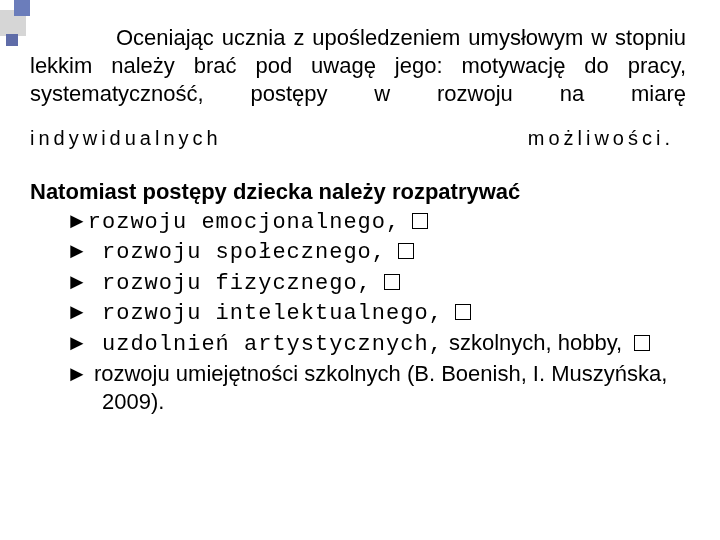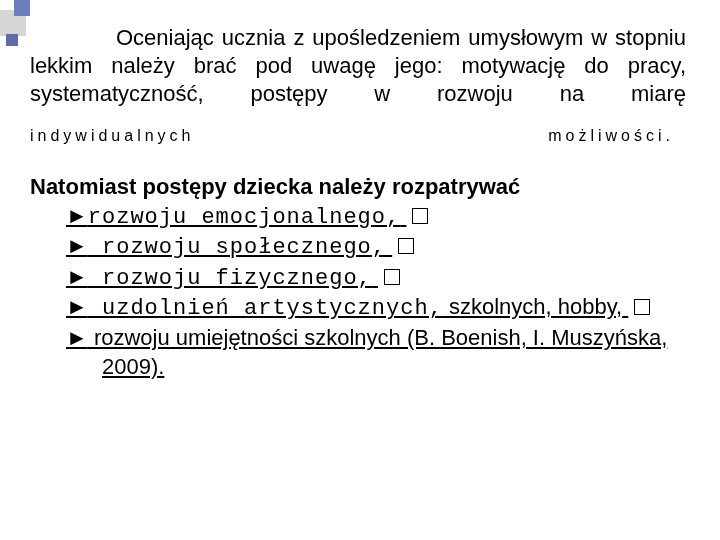--- a/index.html
+++ b/index.html
@@ -52,21 +52,21 @@
   }
   .intro {
     font-size: 22px;
     line-height: 1.28;
     text-align: justify;
     text-align-last: justify;
     text-indent: 86px;
     margin: 0 0 18px 0;
   }
   .spaced {
-    font-size: 16px;
+    font-size: 20px;
     line-height: 1.28;
     text-align: justify;
     text-align-last: justify;
     letter-spacing: 4px;
     word-spacing: 10px;
     margin: 0 12px 26px 0;
   }
   .lead {
     font-size: 22px;
     line-height: 1.30;
@@ -81,21 +81,20 @@
     padding-left: 36px;
   }
   .items {
     font-size: 22px;
     line-height: 1.30;
     margin: 0;
     padding-left: 36px;
   }
   .items .row {
     display: block;
-    text-decoration: underline;
   }
   .items .ind {
     text-indent: -36px;
     padding-left: 36px;
   }
   .mono {
     font-family: "Courier New", Courier, monospace;
     letter-spacing: 1px;
   }
   .tri {
@@ -137,20 +136,23 @@
       </span>
 
       <span class="row">
         <span class="tri">►</span><span class="mono"> rozwoju społecznego,</span> <span class="box"></span>
       </span>
 
       <span class="row">
         <span class="tri">►</span><span class="mono"> rozwoju fizycznego,</span> <span class="box"></span>
       </span>
 
+      <span class="row">
+        <span class="tri">►</span><span class="mono"> rozwoju intelektualnego,</span> <span class="box"></span>
+      </span>
 
 
       <span class="row">
         <span class="tri">►</span><span class="mono"> uzdolnień artystycznych,</span><span> szkolnych, hobby,</span> <span class="box"></span>
       </span>
 
       <span class="row ind">
         <span class="tri">►</span><span> rozwoju umiejętności szkolnych (B. Boenish, I. Muszyńska, 2009).</span>
       </span>
 

